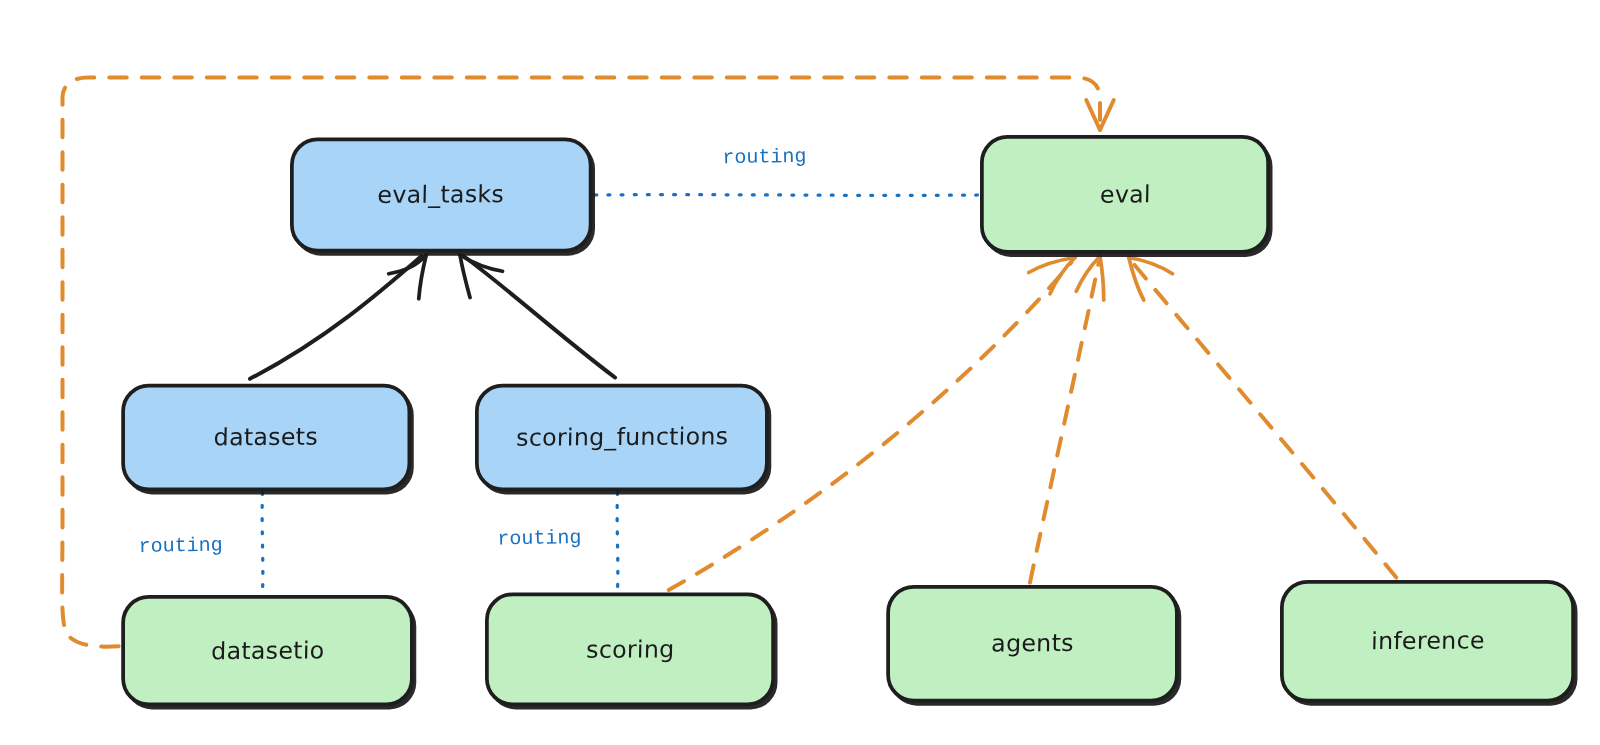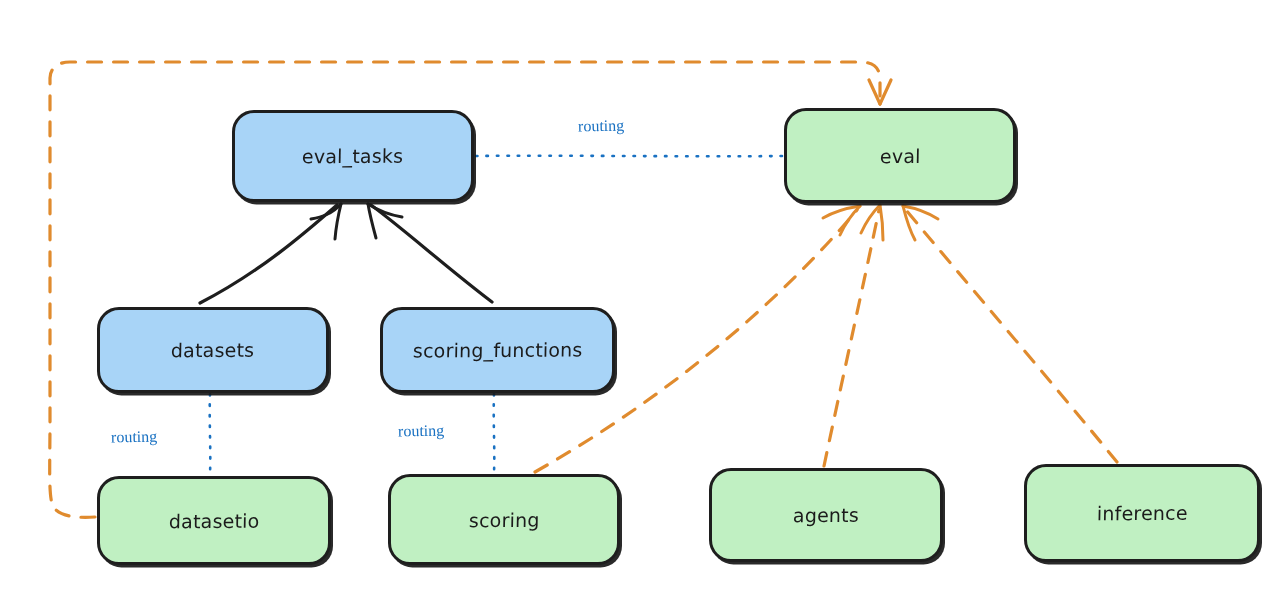--- a/index.html
+++ b/index.html
@@ -44,21 +44,21 @@
   }
   .node-blue { background: #a8d4f7; }
   .node-green { background: #c0f0c2; }
   .node-label {
     display: block;
     transform: skewX(-1.5deg) rotate(-0.4deg);
     white-space: nowrap;
   }
   .edge-label {
     position: absolute;
-    font-family: Liberation Serif, serif;
+    font-family: Liberation Mono, monospace;
     font-size: 16px;
     color: #1971c2;
     z-index: 4;
     white-space: nowrap;
     transform: rotate(-1deg);
   }
 </style>
 </head>
 <body>
 

